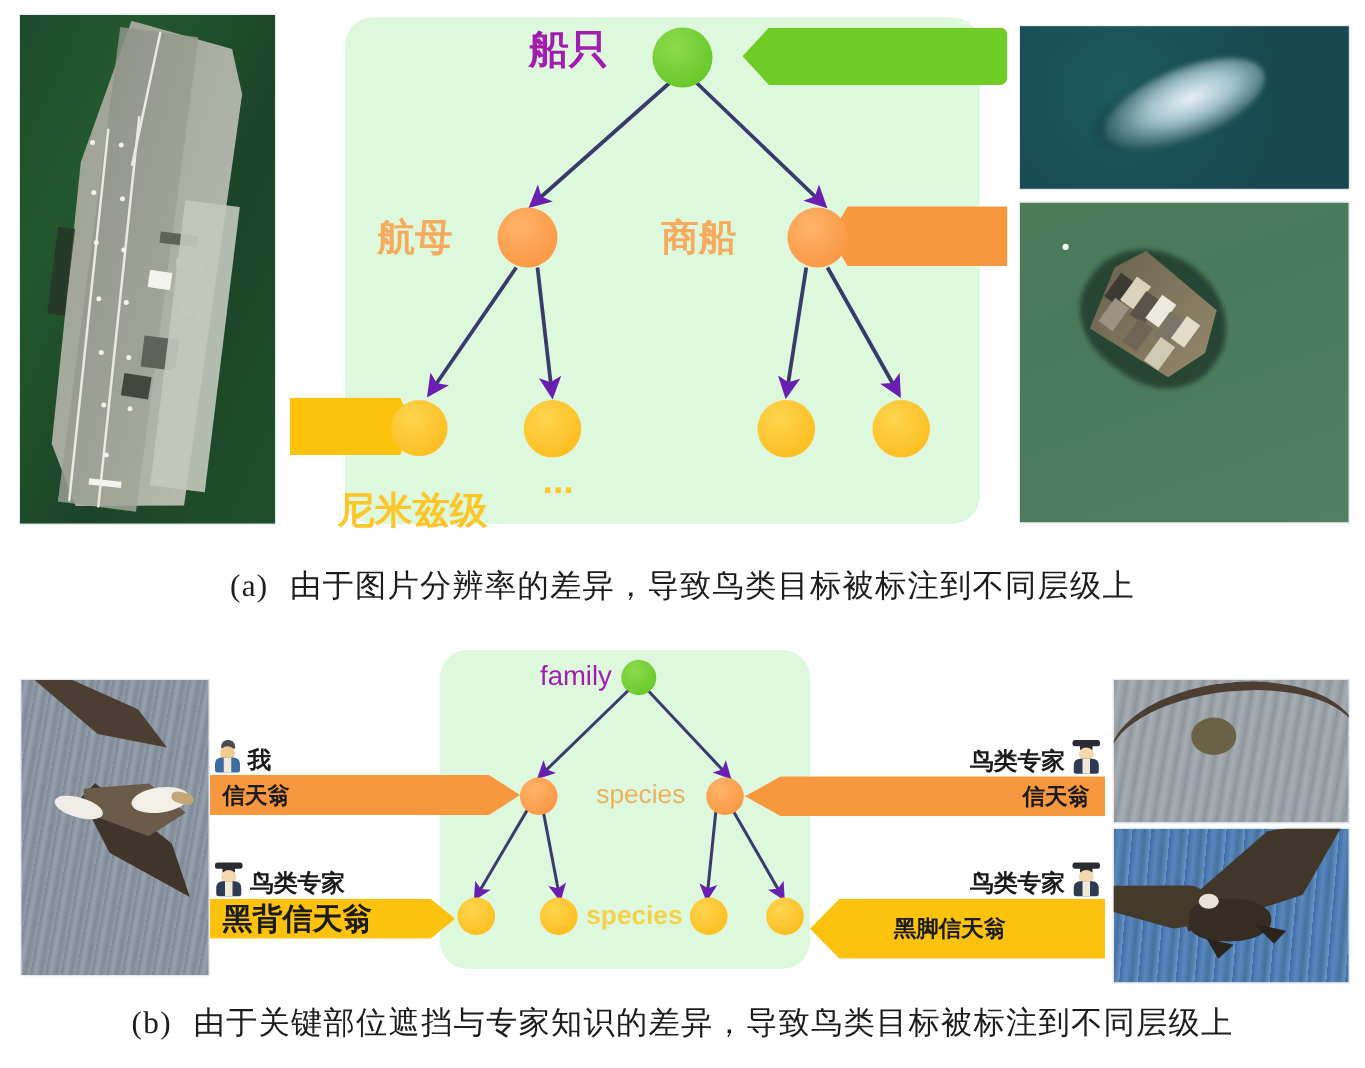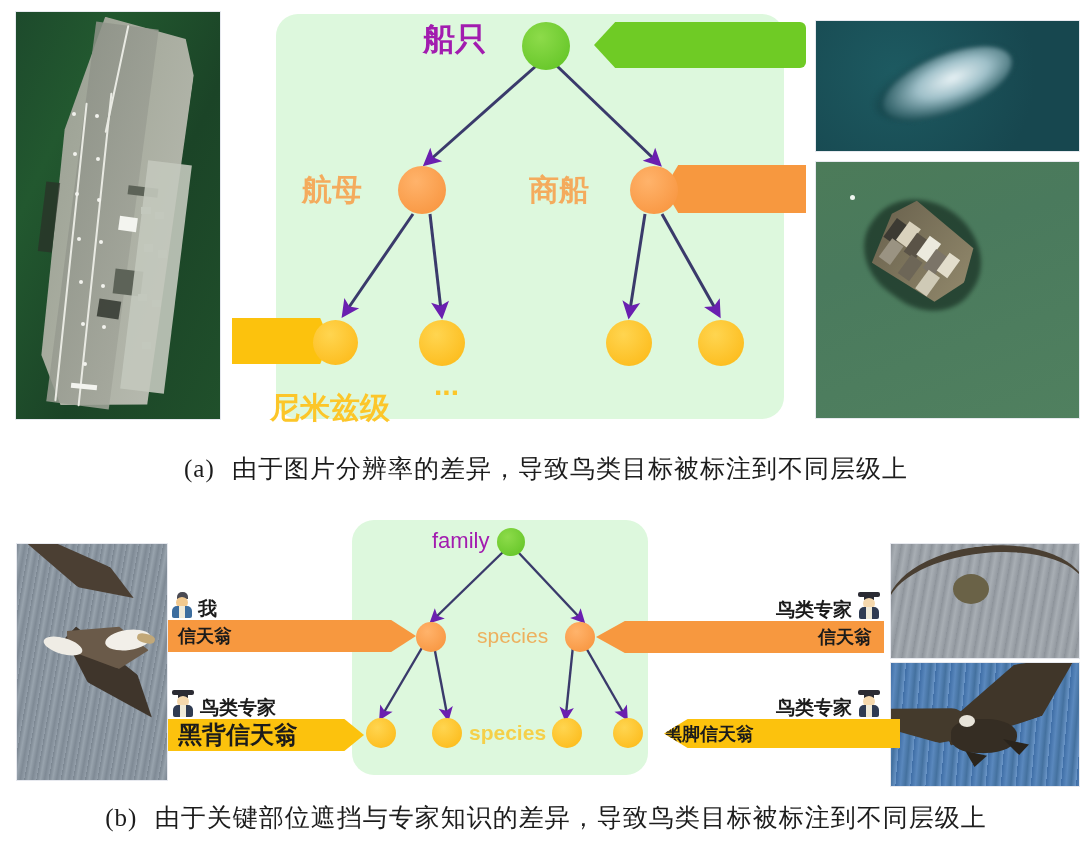--- a/index.html
+++ b/index.html
@@ -324,21 +324,21 @@
     <div style="display:flex;align-items:flex-end;justify-content:flex-end;gap:6px;width:236px;">
       <span style="font-size:19px;font-weight:bold;color:#1b1b1b;line-height:1;">鸟类专家</span>
       <span class="person" style="position:relative;display:inline-block;width:22px;height:27px;margin-right:4px;">
         <span style="position:absolute;left:0;top:0;width:22px;height:5px;background:#2b2b33;border-radius:2px;"></span>
         <span style="position:absolute;left:6px;top:3px;width:10px;height:5px;background:#2b2b33;"></span>
         <span style="position:absolute;left:5px;top:6px;width:12px;height:11px;background:#f5d8ad;border-radius:50%;"></span>
         <span style="position:absolute;left:1px;top:15px;width:20px;height:12px;background:#2f3b52;border-radius:5px 5px 2px 2px;"></span>
         <span style="position:absolute;left:8px;top:15px;width:6px;height:12px;background:#f0ead8;"></span>
       </span>
     </div>
-    <div class="arrow ar-yellow clip-left" style="position:relative;left:0;top:2px;width:236px;height:29px;justify-content:flex-start;margin-left:16px;">
+    <div class="arrow ar-yellow clip-left" style="position:relative;left:0;top:2px;width:236px;height:48px;justify-content:center;">
       <span class="txt" style="margin-right:12px;font-size:18px;color:#1b1b1b;">黑脚信天翁</span>
     </div>
   </div>
 
   <div class="node green" style="left:497px;top:28px;width:28px;height:28px;"></div>
   <div class="node orange" style="left:416px;top:122px;width:30px;height:30px;"></div>
   <div class="node orange" style="left:565px;top:122px;width:30px;height:30px;"></div>
   <div class="node yellow" style="left:366px;top:218px;width:30px;height:30px;"></div>
   <div class="node yellow" style="left:432px;top:218px;width:30px;height:30px;"></div>
   <div class="node yellow" style="left:552px;top:218px;width:30px;height:30px;"></div>

